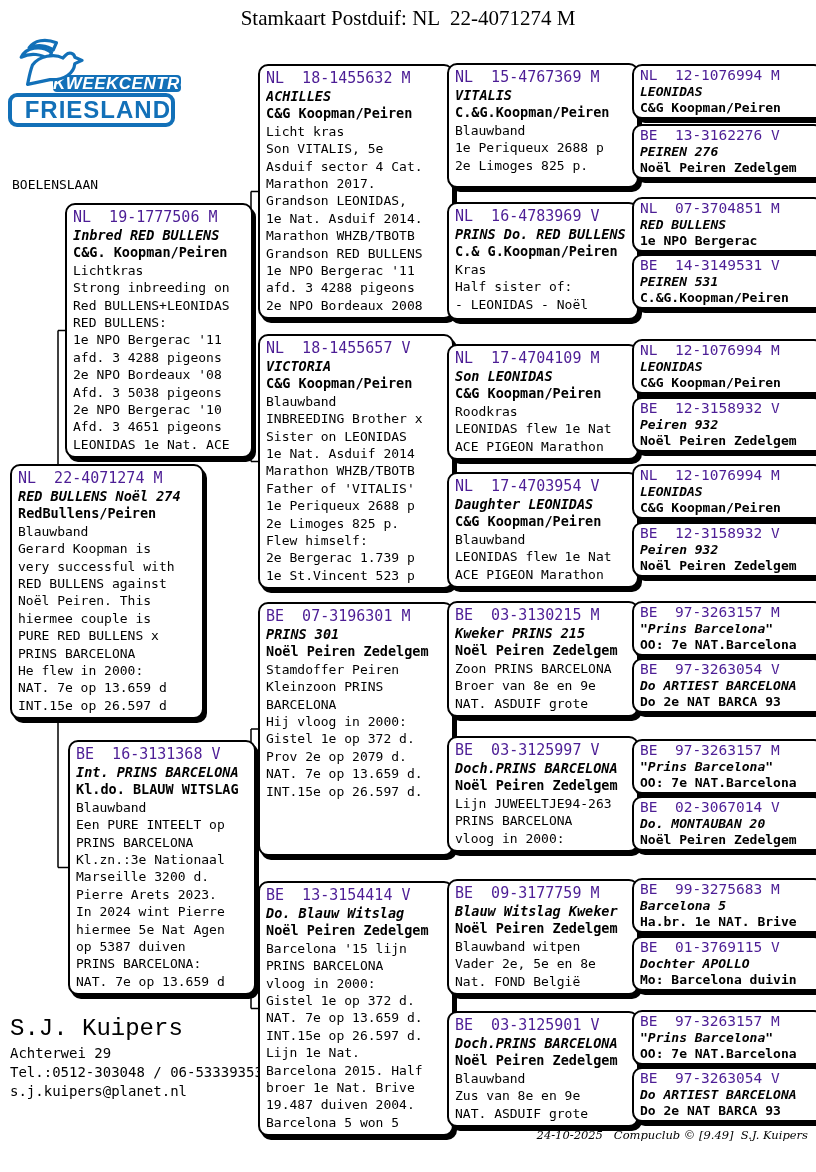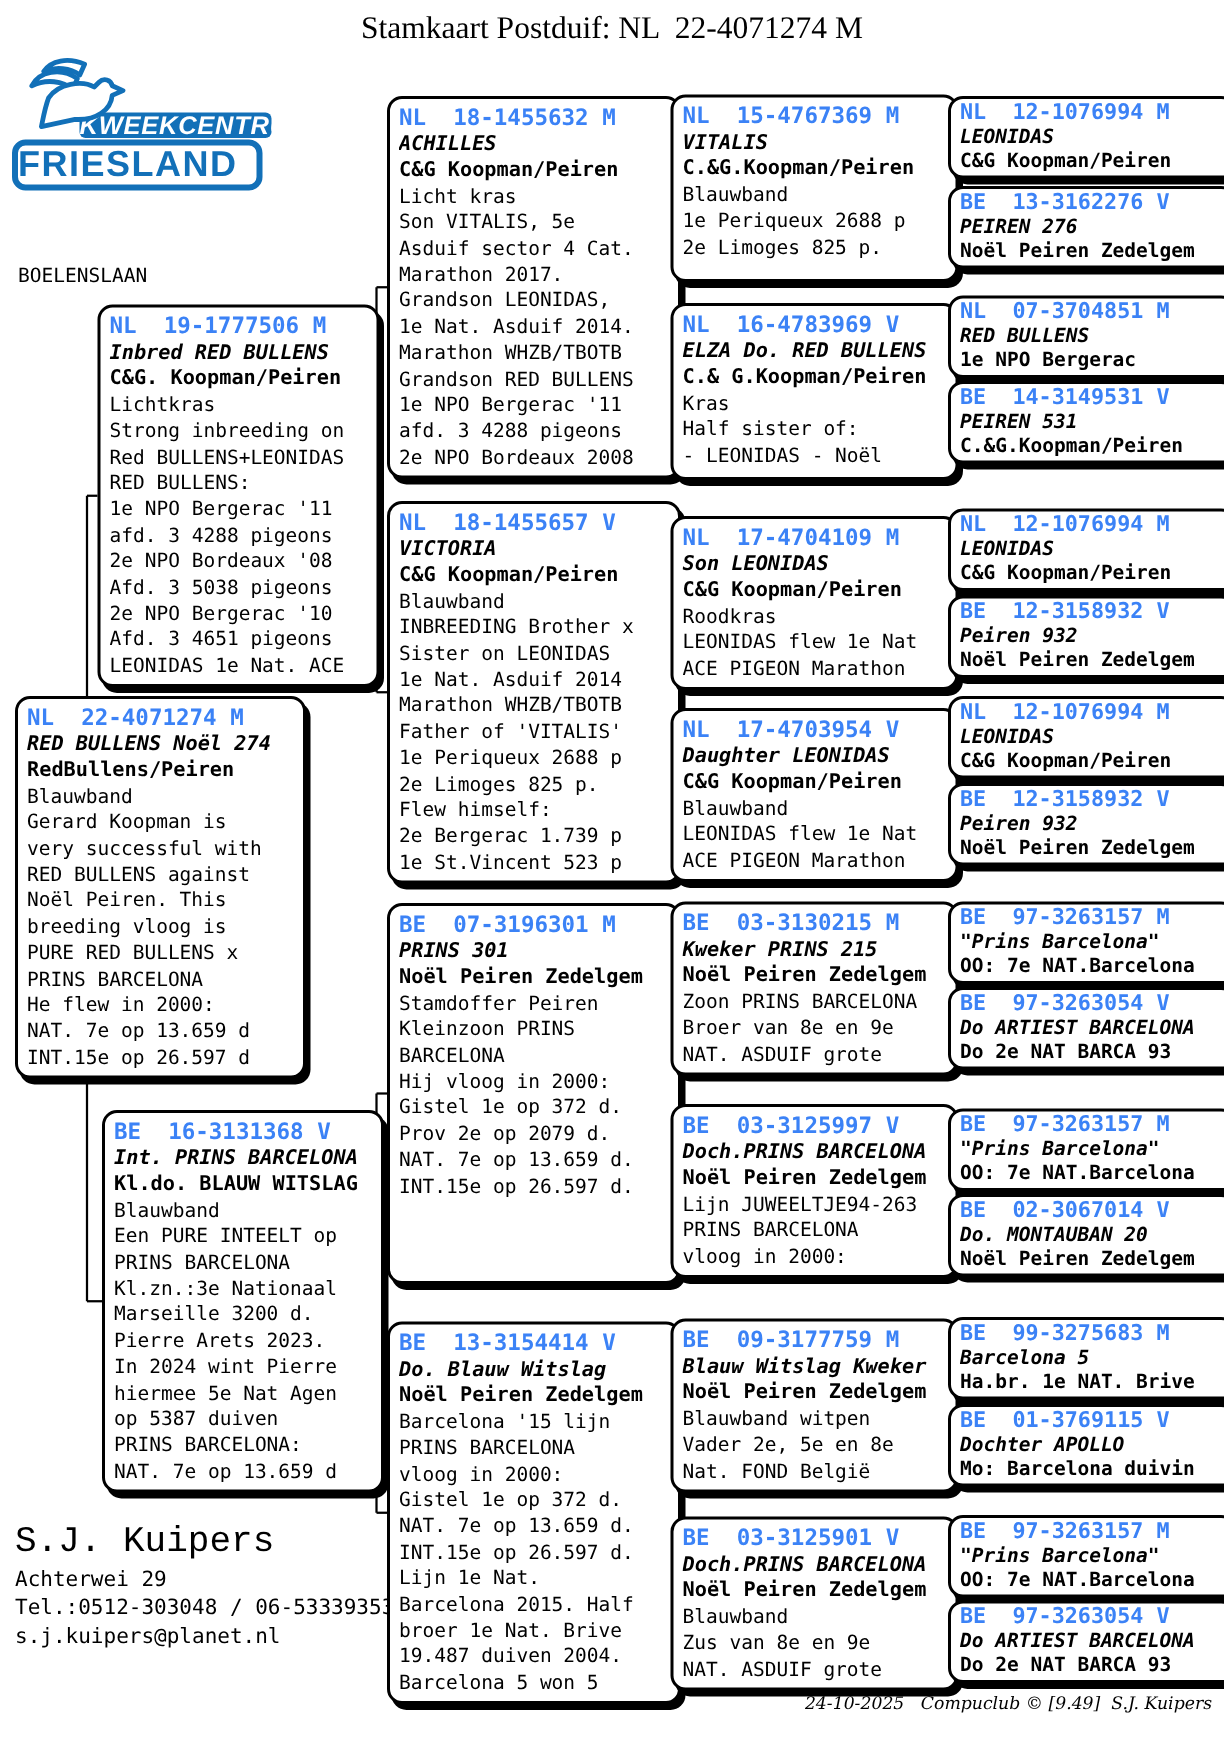--- a/index.html
+++ b/index.html
@@ -4,40 +4,40 @@
 <style>
   html,body{margin:0;padding:0;background:#fff;}
   #card{position:relative;width:816px;height:1172px;background:#fff;overflow:hidden;
         font-family:"DejaVu Sans Mono",monospace;color:#000;}
   #title{position:absolute;top:6px;left:0;width:100%;text-align:center;
          font-family:Liberation Serif, serif;font-size:21px;white-space:pre;}
   
   .box{position:absolute;background:#fff;border:2px solid #000;border-radius:10px;
        box-shadow:3px 4px 0 #000;padding:3px 6px;z-index:2;}
   .box div{white-space:pre;overflow:hidden;}
-  .ring{color:#3b82f6;font-weight:bold;font-size:15px;line-height:19px;}
+  .ring{color:#4c1d95;font-weight:normal;font-size:15px;line-height:19px;}
   .pname{font-weight:bold;font-style:italic;font-size:13.5px;line-height:17.4px;}
   .owner{font-weight:bold;font-size:13.5px;line-height:17.4px;}
   .lines div{font-size:13px;line-height:17.4px;}
   .small{padding:1px 6px;}
   .small .ring{font-size:14.5px;line-height:17px;}
   .small .pname,.small .owner{font-size:13px;line-height:16px;}
   
   #wires{position:absolute;left:0;top:0;width:816px;height:1172px;z-index:1;}
   
   #logo{position:absolute;left:8px;top:38px;width:172px;height:92px;}
   #dove{position:absolute;left:2px;top:0;width:80px;height:48px;z-index:3;}
   #kweekbar{position:absolute;left:45px;top:37px;width:128px;height:17px;background:#1270b8;
             border-radius:4px;color:#fff;font-family:"Liberation Sans",sans-serif;
             font-weight:bold;font-style:italic;font-size:17px;line-height:17px;
             text-align:center;letter-spacing:.5px;z-index:2;}
   #frieslandbox{position:absolute;left:0;top:55px;width:159px;height:26px;background:#fff;
             border:4px solid #1270b8;border-radius:9px;color:#1270b8;
             font-family:"Liberation Sans",sans-serif;font-weight:bold;font-size:24px;
-            line-height:26px;text-align:left;letter-spacing:1px;z-index:1;}
+            line-height:26px;text-align:right;letter-spacing:1px;z-index:1;}
   #loc{position:absolute;left:12px;top:177px;font-size:13px;}
   
   #contact{position:absolute;left:10px;top:1014px;}
   #contact .cname{font-size:24px;line-height:30px;font-family:Liberation Mono, monospace;}
   #contact div{font-size:14px;line-height:19px;white-space:pre;}
   #credit{position:absolute;right:8px;top:1128px;font-family:"DejaVu Serif",serif;
           font-style:italic;font-size:11.5px;white-space:pre;}
 </style>
 </head>
 <body>
@@ -111,21 +111,21 @@
   <div class="box" id="b-father" style="left:65px;top:203px;width:172px">
     <div class="ring">NL  19-1777506 M</div>
     <div class="pname">Inbred RED BULLENS</div>
     <div class="owner">C&amp;G. Koopman/Peiren</div>
     <div class="lines"><div>Lichtkras</div><div>Strong inbreeding on</div><div>Red BULLENS+LEONIDAS</div><div>RED BULLENS:</div><div>1e NPO Bergerac '11</div><div>afd. 3 4288 pigeons</div><div>2e NPO Bordeaux '08</div><div>Afd. 3 5038 pigeons</div><div>2e NPO Bergerac '10</div><div>Afd. 3 4651 pigeons</div><div>LEONIDAS 1e Nat. ACE</div></div>
   </div>
   <div class="box" id="b-subject" style="left:10px;top:464px;width:178px">
     <div class="ring">NL  22-4071274 M</div>
     <div class="pname">RED BULLENS Noël 274</div>
     <div class="owner">RedBullens/Peiren</div>
-    <div class="lines"><div>Blauwband</div><div>Gerard Koopman is</div><div>very successful with</div><div>RED BULLENS against</div><div>Noël Peiren. This</div><div>breeding vloog is</div><div>PURE RED BULLENS x</div><div>PRINS BARCELONA</div><div>He flew in 2000:</div><div>NAT. 7e op 13.659 d</div><div>INT.15e op 26.597 d</div></div>
+    <div class="lines"><div>Blauwband</div><div>Gerard Koopman is</div><div>very successful with</div><div>RED BULLENS against</div><div>Noël Peiren. This</div><div>hiermee couple is</div><div>PURE RED BULLENS x</div><div>PRINS BARCELONA</div><div>He flew in 2000:</div><div>NAT. 7e op 13.659 d</div><div>INT.15e op 26.597 d</div></div>
   </div>
   <div class="box" id="b-mother" style="left:68px;top:740px;width:172px">
     <div class="ring">BE  16-3131368 V</div>
     <div class="pname">Int. PRINS BARCELONA</div>
     <div class="owner">Kl.do. BLAUW WITSLAG</div>
     <div class="lines"><div>Blauwband</div><div>Een PURE INTEELT op</div><div>PRINS BARCELONA</div><div>Kl.zn.:3e Nationaal</div><div>Marseille 3200 d.</div><div>Pierre Arets 2023.</div><div>In 2024 wint Pierre</div><div>hiermee 5e Nat Agen</div><div>op 5387 duiven</div><div>PRINS BARCELONA:</div><div>NAT. 7e op 13.659 d</div></div>
   </div>
 
   <div class="box" id="b-achilles" style="left:258px;top:64px;width:180px">
     <div class="ring">NL  18-1455632 M</div>
@@ -153,21 +153,21 @@
   </div>
 
   <div class="box" id="b-vitalis" style="left:447px;top:63px;width:176px;min-height:115px">
     <div class="ring">NL  15-4767369 M</div>
     <div class="pname">VITALIS</div>
     <div class="owner">C.&amp;G.Koopman/Peiren</div>
     <div class="lines"><div>Blauwband</div><div>1e Periqueux 2688 p</div><div>2e Limoges 825 p.</div></div>
   </div>
   <div class="box" id="b-elza" style="left:447px;top:202px;width:176px;min-height:108px">
     <div class="ring">NL  16-4783969 V</div>
-    <div class="pname">ELZA Do. RED BULLENS</div>
+    <div class="pname">PRINS Do. RED BULLENS</div>
     <div class="owner">C.&amp; G.Koopman/Peiren</div>
     <div class="lines"><div>Kras</div><div>Half sister of:</div><div>- LEONIDAS - Noël</div></div>
   </div>
   <div class="box" id="b-sonleo" style="left:447px;top:344px;width:176px;min-height:100px">
     <div class="ring">NL  17-4704109 M</div>
     <div class="pname">Son LEONIDAS</div>
     <div class="owner">C&amp;G Koopman/Peiren</div>
     <div class="lines"><div>Roodkras</div><div>LEONIDAS flew 1e Nat</div><div>ACE PIGEON Marathon</div></div>
   </div>
   <div class="box" id="b-dauleo" style="left:447px;top:472px;width:176px;min-height:100px">

